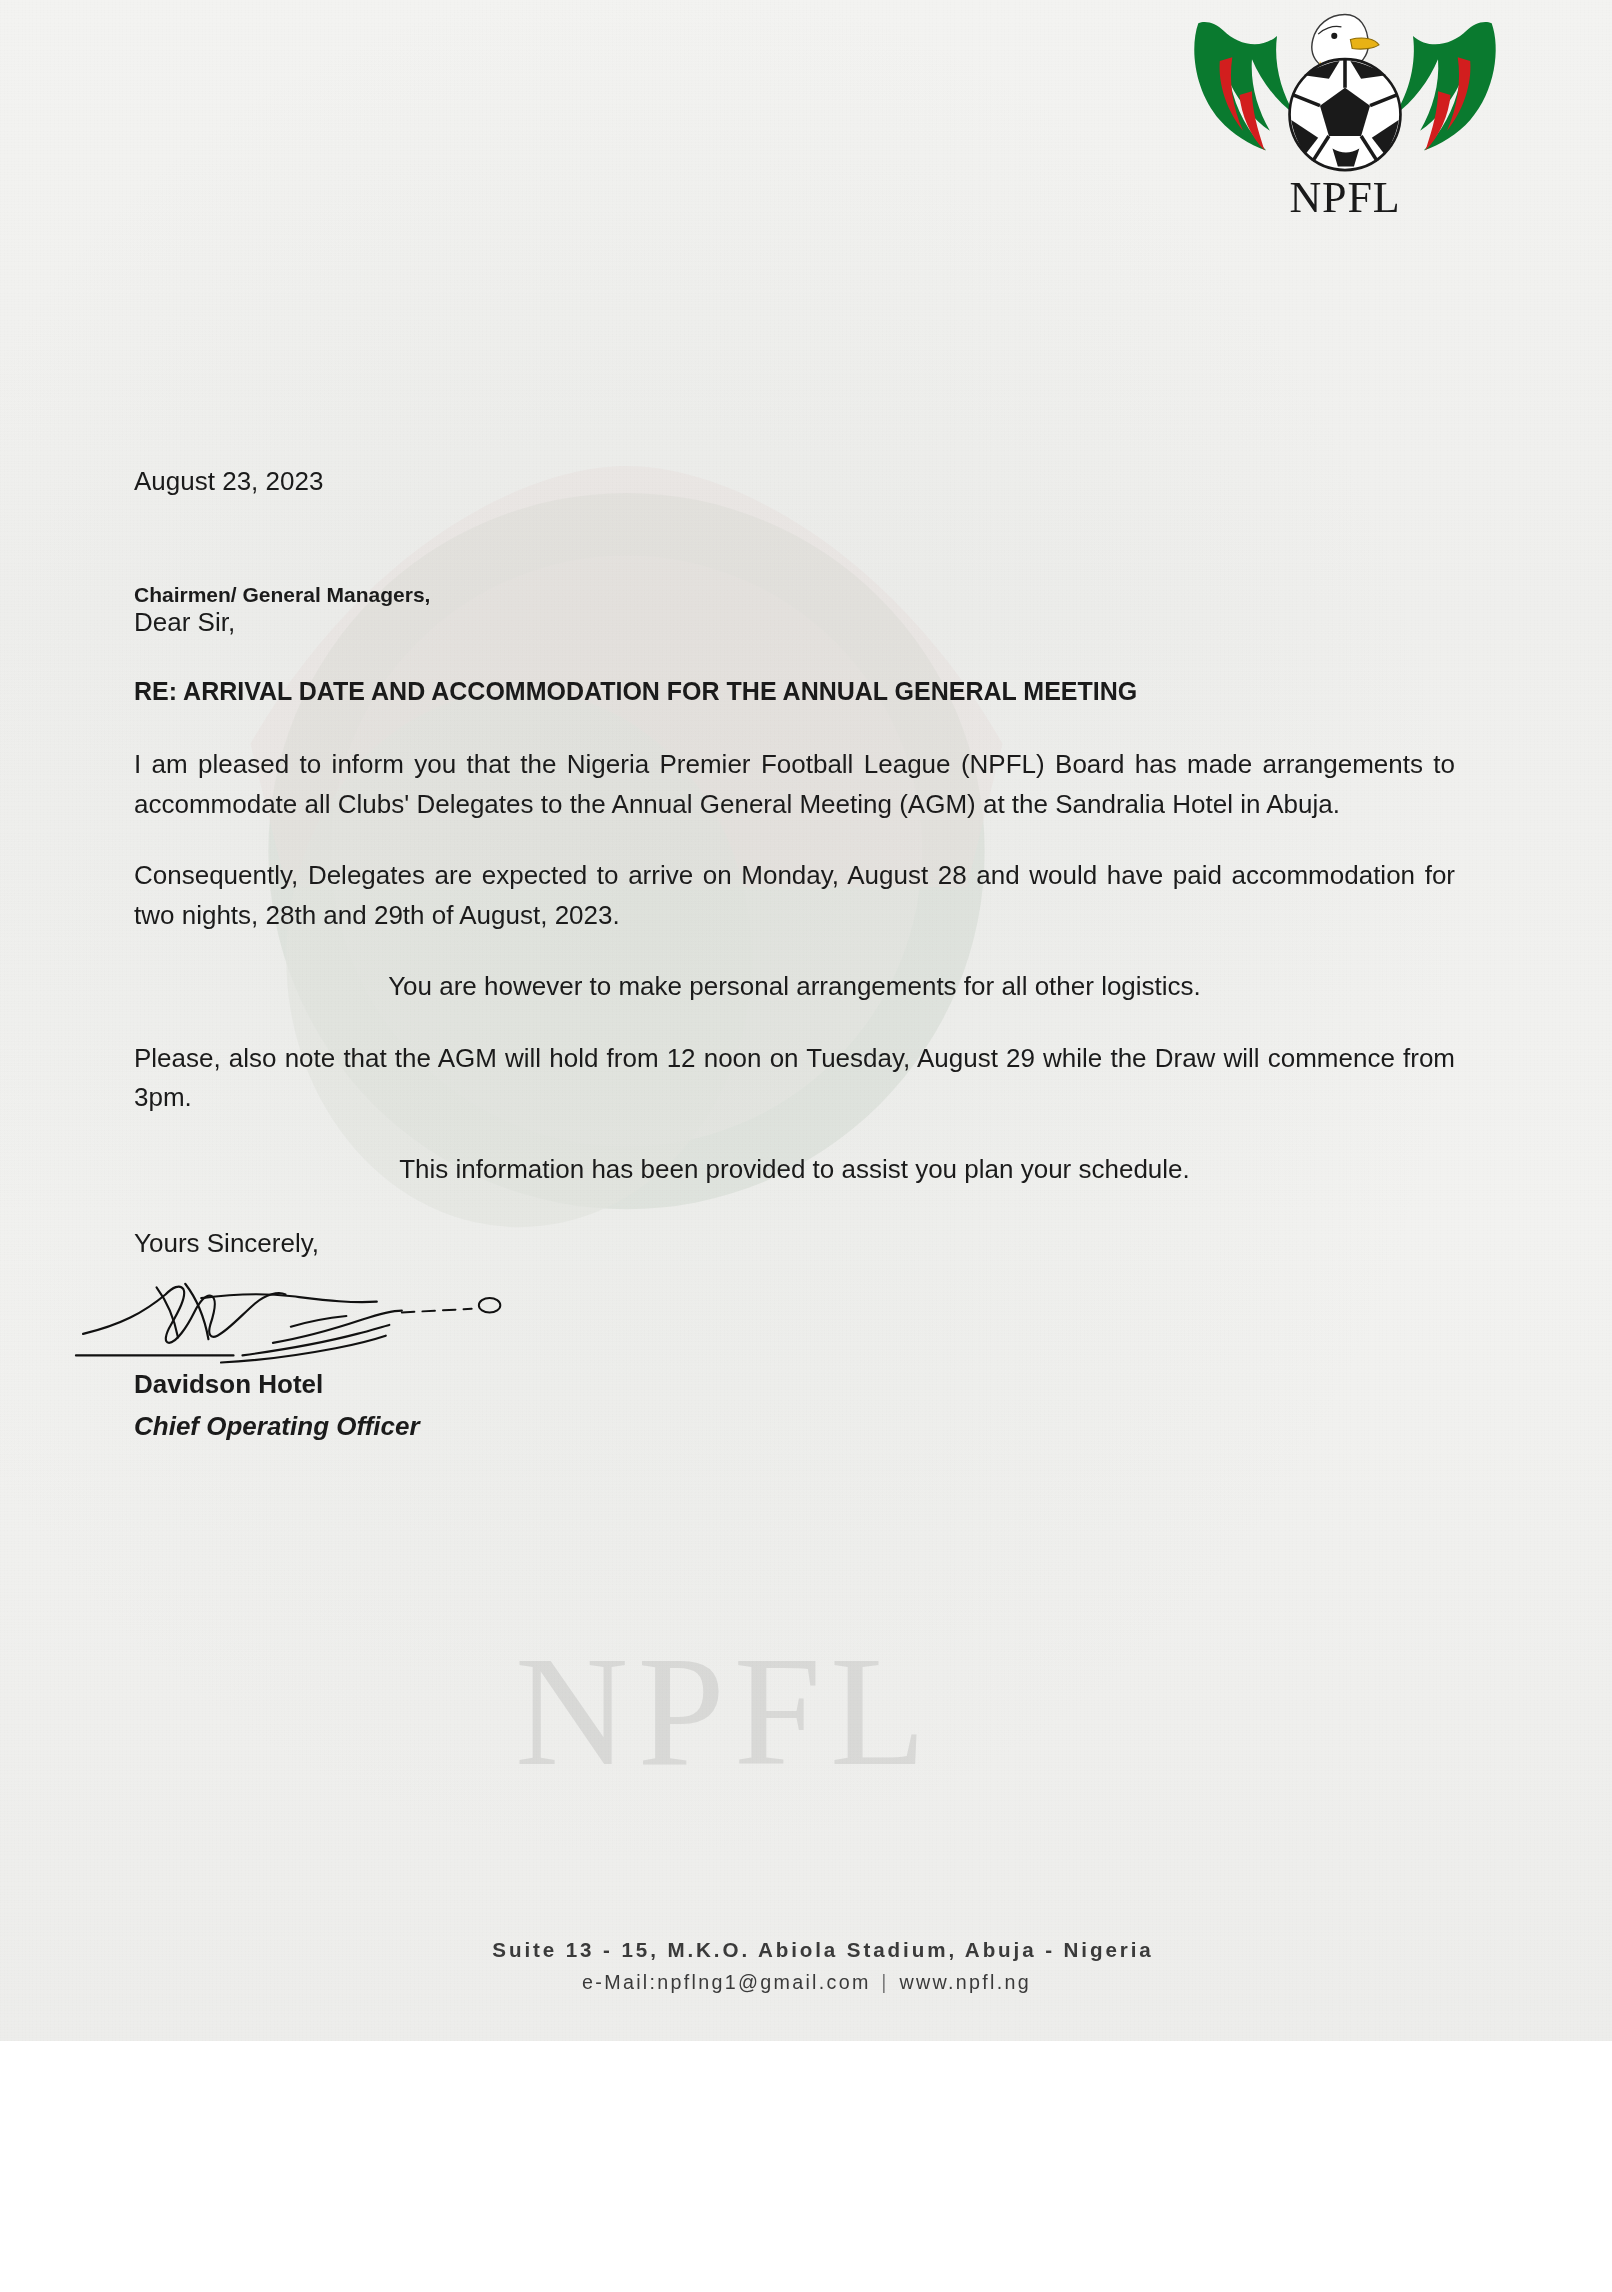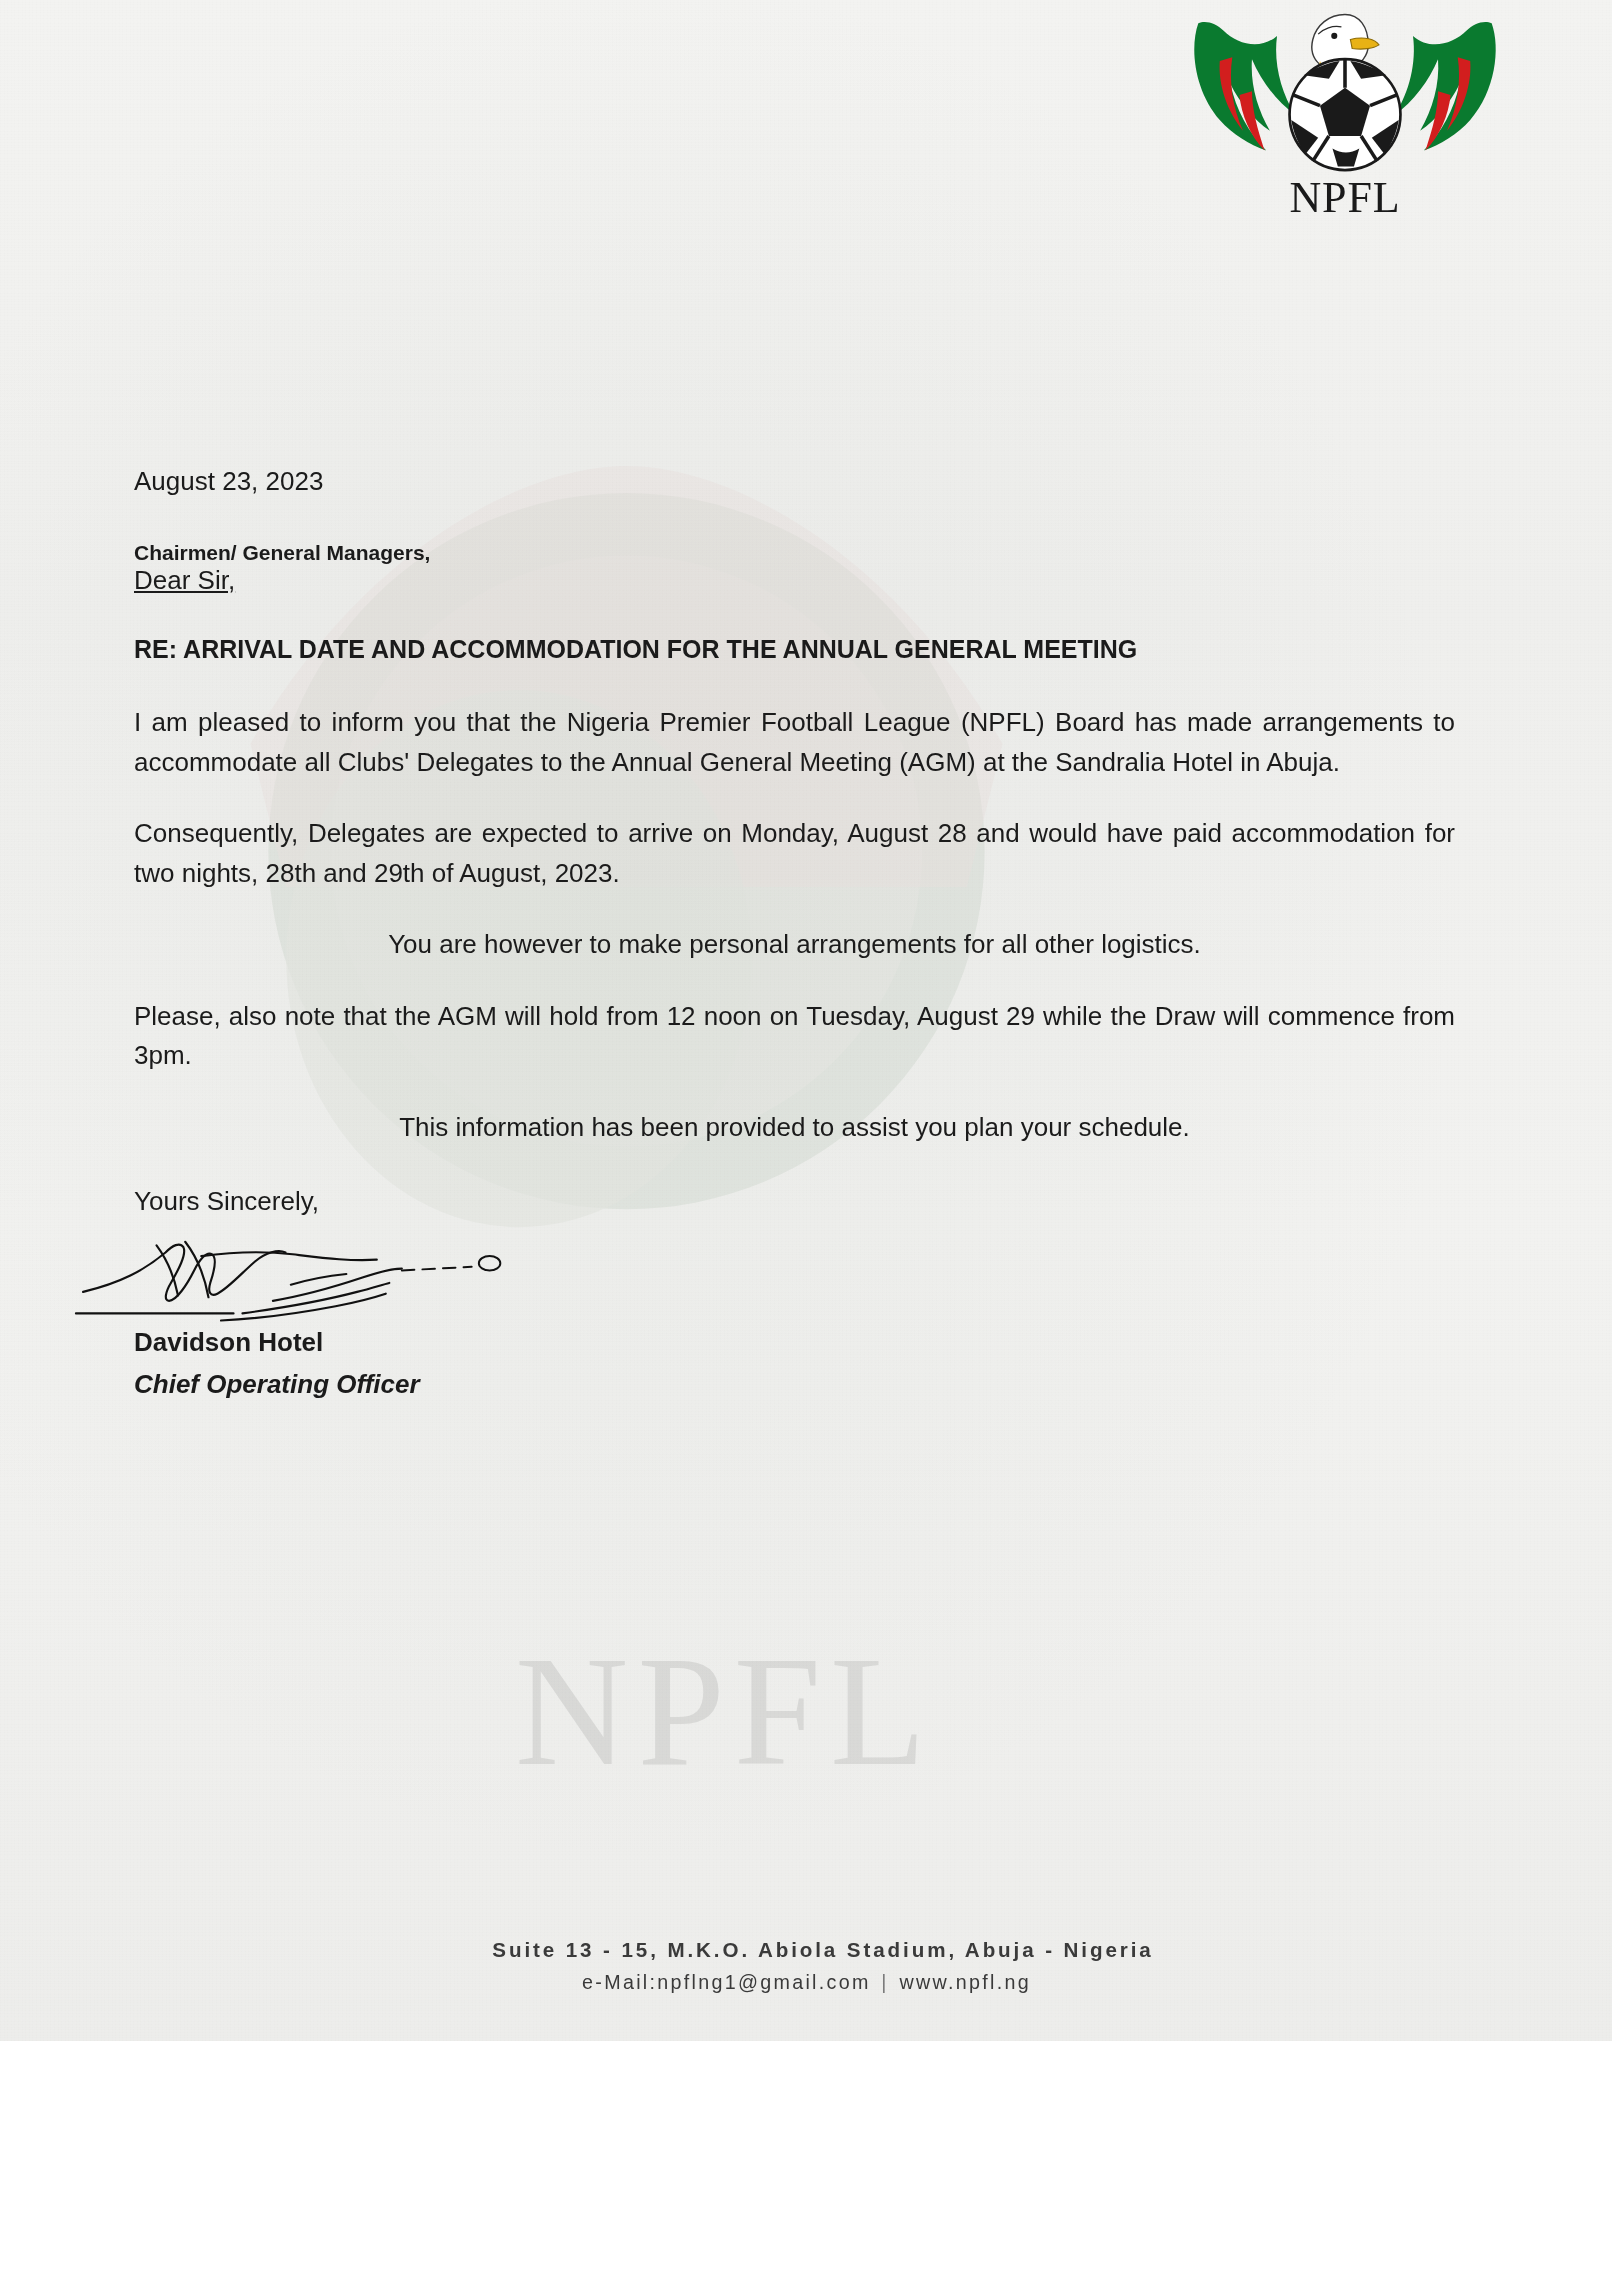--- a/index.html
+++ b/index.html
@@ -70,34 +70,33 @@
   
   .letter {
     position: absolute;
     left: 134px;
     top: 466px;
     width: 1321px;
     color: #1b1b1b;
   }
   .date {
     font-size: 26px;
-    margin-bottom: 44px;
+    margin-bottom: 86px;
   }
   .salutation-bold {
     font-size: 21px;
     font-weight: bold;
   }
   .addressee {
     font-size: 26px;
     margin-bottom: 38px;
   }
   .dear {
     font-size: 26px;
     margin-bottom: 39px;
-    text-decoration: underline;
   }
   .subject {
     font-size: 25px;
     font-weight: bold;
     margin-bottom: 39px;
   }
   .para {
     font-size: 26px;
     line-height: 1.52;
     text-align: justify;

